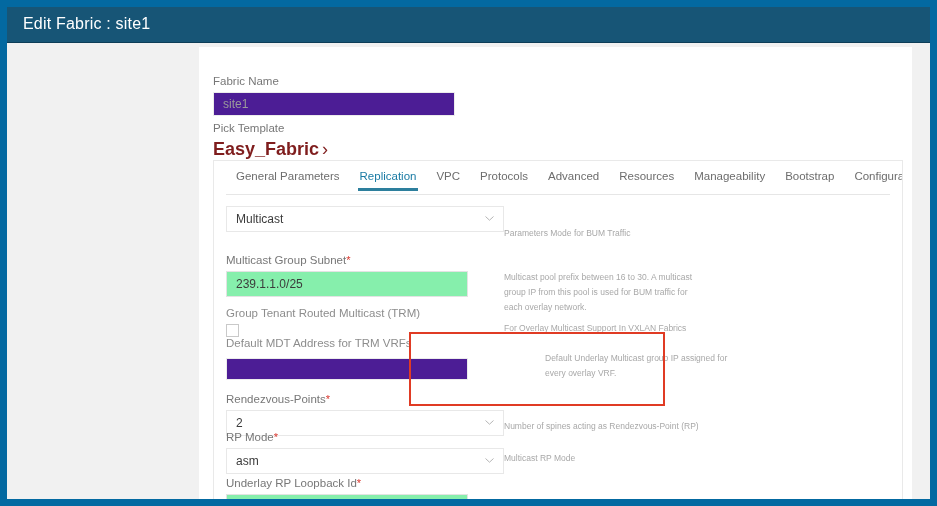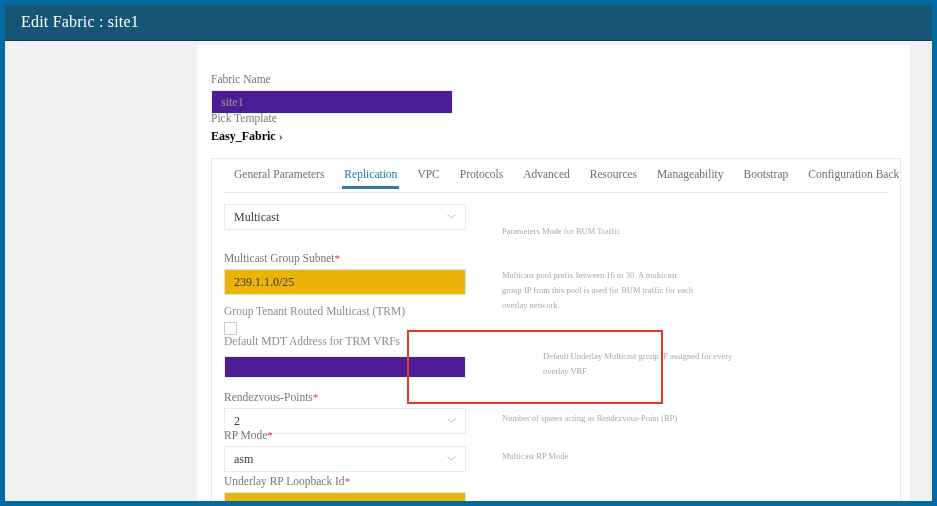--- a/index.html
+++ b/index.html
@@ -7,23 +7,22 @@
     margin: 0; padding: 0;
     width: 937px; height: 506px;
     overflow: hidden;
     background: #ffffff;
     font-family: "Liberation Sans", sans-serif;
   }
   #screen {
     position: relative;
     width: 937px; height: 506px;
     background: #f1f1f1;
-    border: 5px solid #0369a1;
-    overflow: hidden;
-    font-family: Liberation Serif, serif;
+    border: 7px solid #0369a1;
+    overflow: hidden;
   }
 
   
   #titlebar {
     position: absolute; left: 0; top: 0;
     width: 937px; height: 36px;
     background: #175576;
     border-bottom: 1px solid #0d3d57;
   }
   #titlebar .title {
@@ -48,37 +47,37 @@
     font-size: 11.5px;
     color: #777777;
     margin-bottom: 5px;
     white-space: nowrap;
   }
   .req { color: #d9352c; font-size: 11px; }
 
   .txt-input {
     width: 242px; height: 24px;
     border: 1px solid #e3e3e3;
-    background: #eab308;
+    background: #86efac;
     font-size: 12px;
     color: #3b3b3b;
     padding: 0 9px;
     line-height: 22px;
     white-space: nowrap;
     overflow: hidden;
   }
   .txt-input.disabled {
     background: #4c1d95;
     border-color: #ececec;
     color: #9b9b9b;
   }
 
   .select-box {
     position: relative;
-    width: 242px; height: 26px;
+    width: 278px; height: 26px;
     border: 1px solid #e8e8e8;
     background: #ffffff;
     font-size: 12px;
     color: #3b3b3b;
     padding: 0 9px;
     line-height: 24px;
     white-space: nowrap;
     overflow: hidden;
   }
   .chev {
@@ -92,24 +91,24 @@
     position: absolute;
     left: 278px;
     font-size: 8.5px;
     color: #a8a8a8;
     line-height: 1.75;
     width: 195px;
   }
 
   
   #fabric-name-group { position: absolute; left: 14px; top: 28px; }
-  #pick-template-group { position: absolute; left: 14px; top: 67px; }
+  #pick-template-group { position: absolute; left: 14px; top: 75px; }
   #pick-template-link {
-    color: #000000;
-    font-size: 12px;
+    color: #7f1d1d;
+    font-size: 18px;
     font-weight: bold;
     text-decoration: none;
     white-space: nowrap;
   }
   #pick-template-link .arrow { font-weight: normal; margin-left: 3px; }
 
   
   #tabcard {
     position: absolute;
     left: 14px; top: 113px;
@@ -228,39 +227,40 @@
           <div class="field-label"><span>Multicast Group Subnet</span><span class="req">*</span></div>
           <div class="txt-input" style="height:26px;line-height:24px;">239.1.1.0/25</div>
           <div class="help" style="top:16px;">Multicast pool prefix between 16 to 30. A multicast group IP from this pool is used for BUM traffic for each overlay network.</div>
         </div>
 
         <div class="form-row" style="height:36px;padding-top:6px;">
           <div class="hl-label">Group Tenant Routed Multicast (TRM)</div>
           <div style="margin-top:4px;">
             <span class="checkbox"></span>
           </div>
+          <div class="help" style="top:20px;">For Overlay Multicast Support In VXLAN Fabrics</div>
         </div>
 
         <div class="form-row" style="height:48px;">
           <div class="hl-label" style="margin-bottom:9px;">Default MDT Address for TRM VRFs</div>
           <div class="txt-input disabled" style="height:22px;line-height:20px;"></div>
           <div class="help" style="top:14px;margin-left:41px;">Default Underlay Multicast group IP assigned for every overlay VRF.</div>
         </div>
 
         <div class="form-row" style="height:46px;padding-top:8px;">
           <div class="field-label"><span>Rendezvous-Points</span><span class="req">*</span></div>
           <div class="select-box">
             <span>2</span>
             <span class="chev">
                 <svg width="9" height="5" viewBox="0 0 9 5">
                   <path d="M0.5 0.5 L4.5 4.2 L8.5 0.5" fill="none" stroke="#b5b5b5" stroke-width="1"></path>
                 </svg>
               </span>
           </div>
-          <div class="help" style="top:28px;">Number of spines acting as Rendezvous-Point (RP)</div>
+          <div class="help" style="top:34px;">Number of spines acting as Rendezvous-Point (RP)</div>
         </div>
 
         <div class="form-row" style="height:46px;">
           <div class="field-label"><span>RP Mode</span><span class="req">*</span></div>
           <div class="select-box">
             <span>asm</span>
             <span class="chev">
                 <svg width="9" height="5" viewBox="0 0 9 5">
                   <path d="M0.5 0.5 L4.5 4.2 L8.5 0.5" fill="none" stroke="#b5b5b5" stroke-width="1"></path>
                 </svg>

